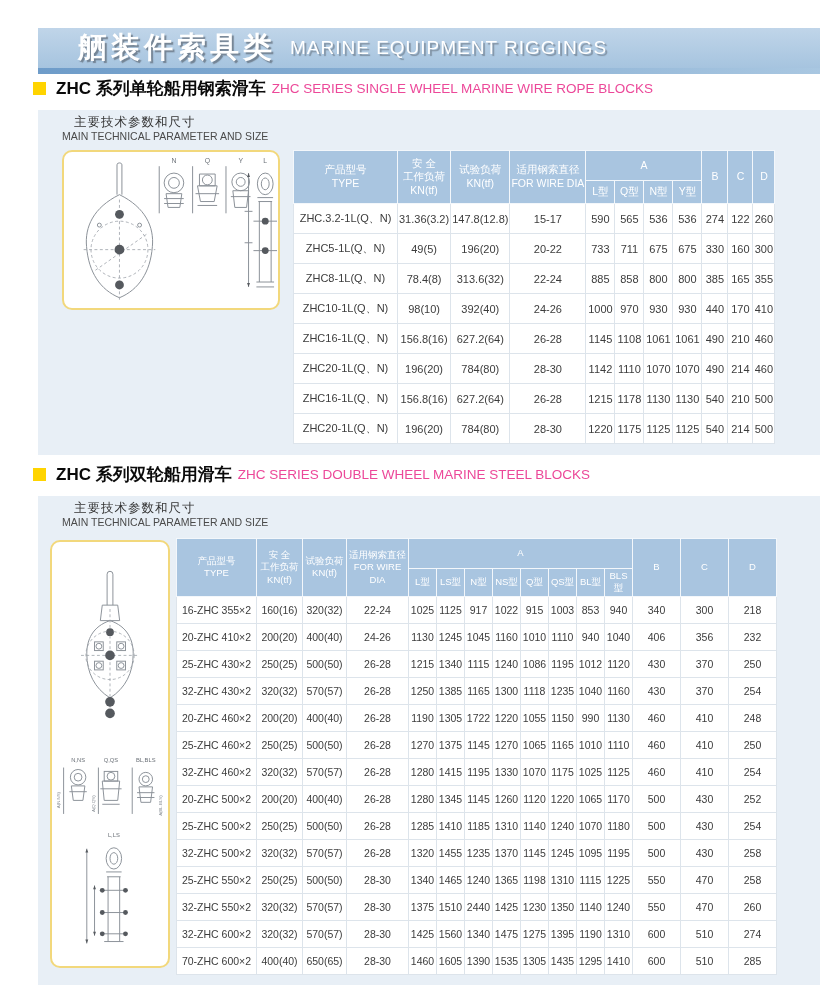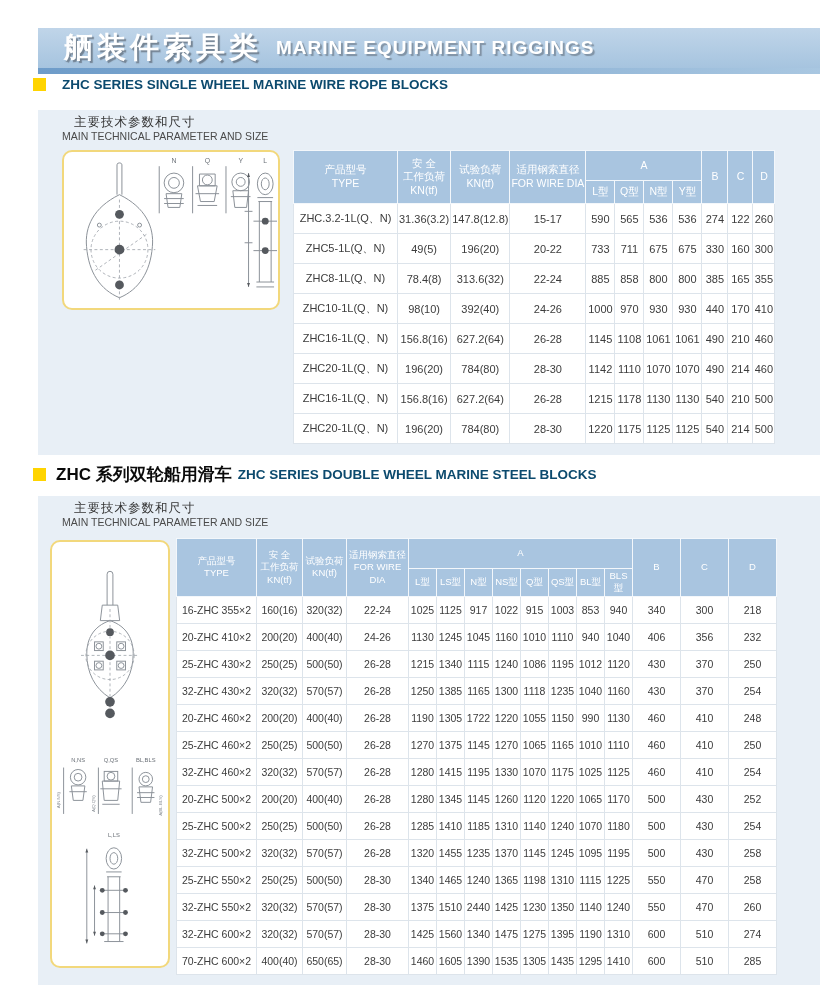--- a/index.html
+++ b/index.html
@@ -3,34 +3,34 @@
 <meta charset="utf-8">
 <style>
   *{margin:0;padding:0;box-sizing:border-box}
   html,body{background:#fff}
   .page{position:relative;width:830px;height:1000px;background:#fff;overflow:hidden;
         font-family:"Liberation Sans","DejaVu Sans",sans-serif}
 
   
   .banner{position:absolute;left:38px;top:28px;width:782px;height:40px;
           background:linear-gradient(180deg,#c0d5e9 0%,#a6c4df 100%);
-          display:flex;align-items:center;padding-left:26px}
+          display:flex;align-items:center;padding-left:40px}
   .banner-zh{font-size:29px;font-weight:bold;color:#fff;letter-spacing:4px;
              text-shadow:2px 2px 1px rgba(96,108,122,.75);white-space:nowrap}
-  .banner-en{font-size:19px;font-weight:bold;color:#fff;margin-left:14px;letter-spacing:1px;
+  .banner-en{font-size:19px;font-weight:normal;color:#fff;margin-left:14px;letter-spacing:1px;
              text-shadow:2px 2px 1px rgba(96,108,122,.6);white-space:nowrap}
   .banner-strip{position:absolute;left:38px;top:68px;width:782px;height:6px;
                 background:linear-gradient(90deg,#6e9cc9 0%,#8fb4d6 60%,#a9c7e1 100%)}
 
   
   .section-title{position:absolute;left:33px;display:flex;align-items:center}
   .s1{top:77px}.s2{top:463px}
   .bullet{width:13px;height:13px;background:#ffd400;margin-right:10px;flex:0 0 13px}
   .title-zh{font-size:17px;font-weight:bold;color:#0a0a0a;white-space:nowrap}
-  .title-en{font-size:13.5px;font-weight:bold;color:#0c4a6e;margin-left:6px;white-space:nowrap}
+  .title-en{font-size:13.5px;font-weight:normal;color:#ec4899;margin-left:6px;white-space:nowrap}
 
   
   .panel{position:absolute;left:38px;width:782px;background:#e8eff6}
   .p1{top:110px;height:345px}
   .p2{top:496px;height:489px}
   .param-zh{position:absolute;left:36px;top:4px;font-size:12.5px;color:#333;letter-spacing:1px;white-space:nowrap}
   .param-en{position:absolute;left:24px;top:20px;font-size:10.5px;color:#4a4a4a;white-space:nowrap}
 
   
   .drawing-box{position:absolute;background:#fff;border:2px solid #f2d87c;border-radius:10px}
@@ -67,20 +67,21 @@
 <div class="page">
 
   <div class="banner">
     <span class="banner-zh">舾装件索具类</span>
     <span class="banner-en">MARINE EQUIPMENT RIGGINGS</span>
   </div>
   <div class="banner-strip"></div>
 
   <div class="section-title s1">
     <span class="bullet"></span>
+    <span class="title-zh">ZHC 系列单轮船用钢索滑车</span>
     <span class="title-en">ZHC SERIES SINGLE WHEEL MARINE WIRE ROPE BLOCKS</span>
   </div>
 
   <div class="panel p1">
     <div class="param-zh">主要技术参数和尺寸</div>
     <div class="param-en">MAIN TECHNICAL PARAMETER AND SIZE</div>
 
     <div class="drawing-box d1">
       <svg viewBox="0 0 218 158">
 

